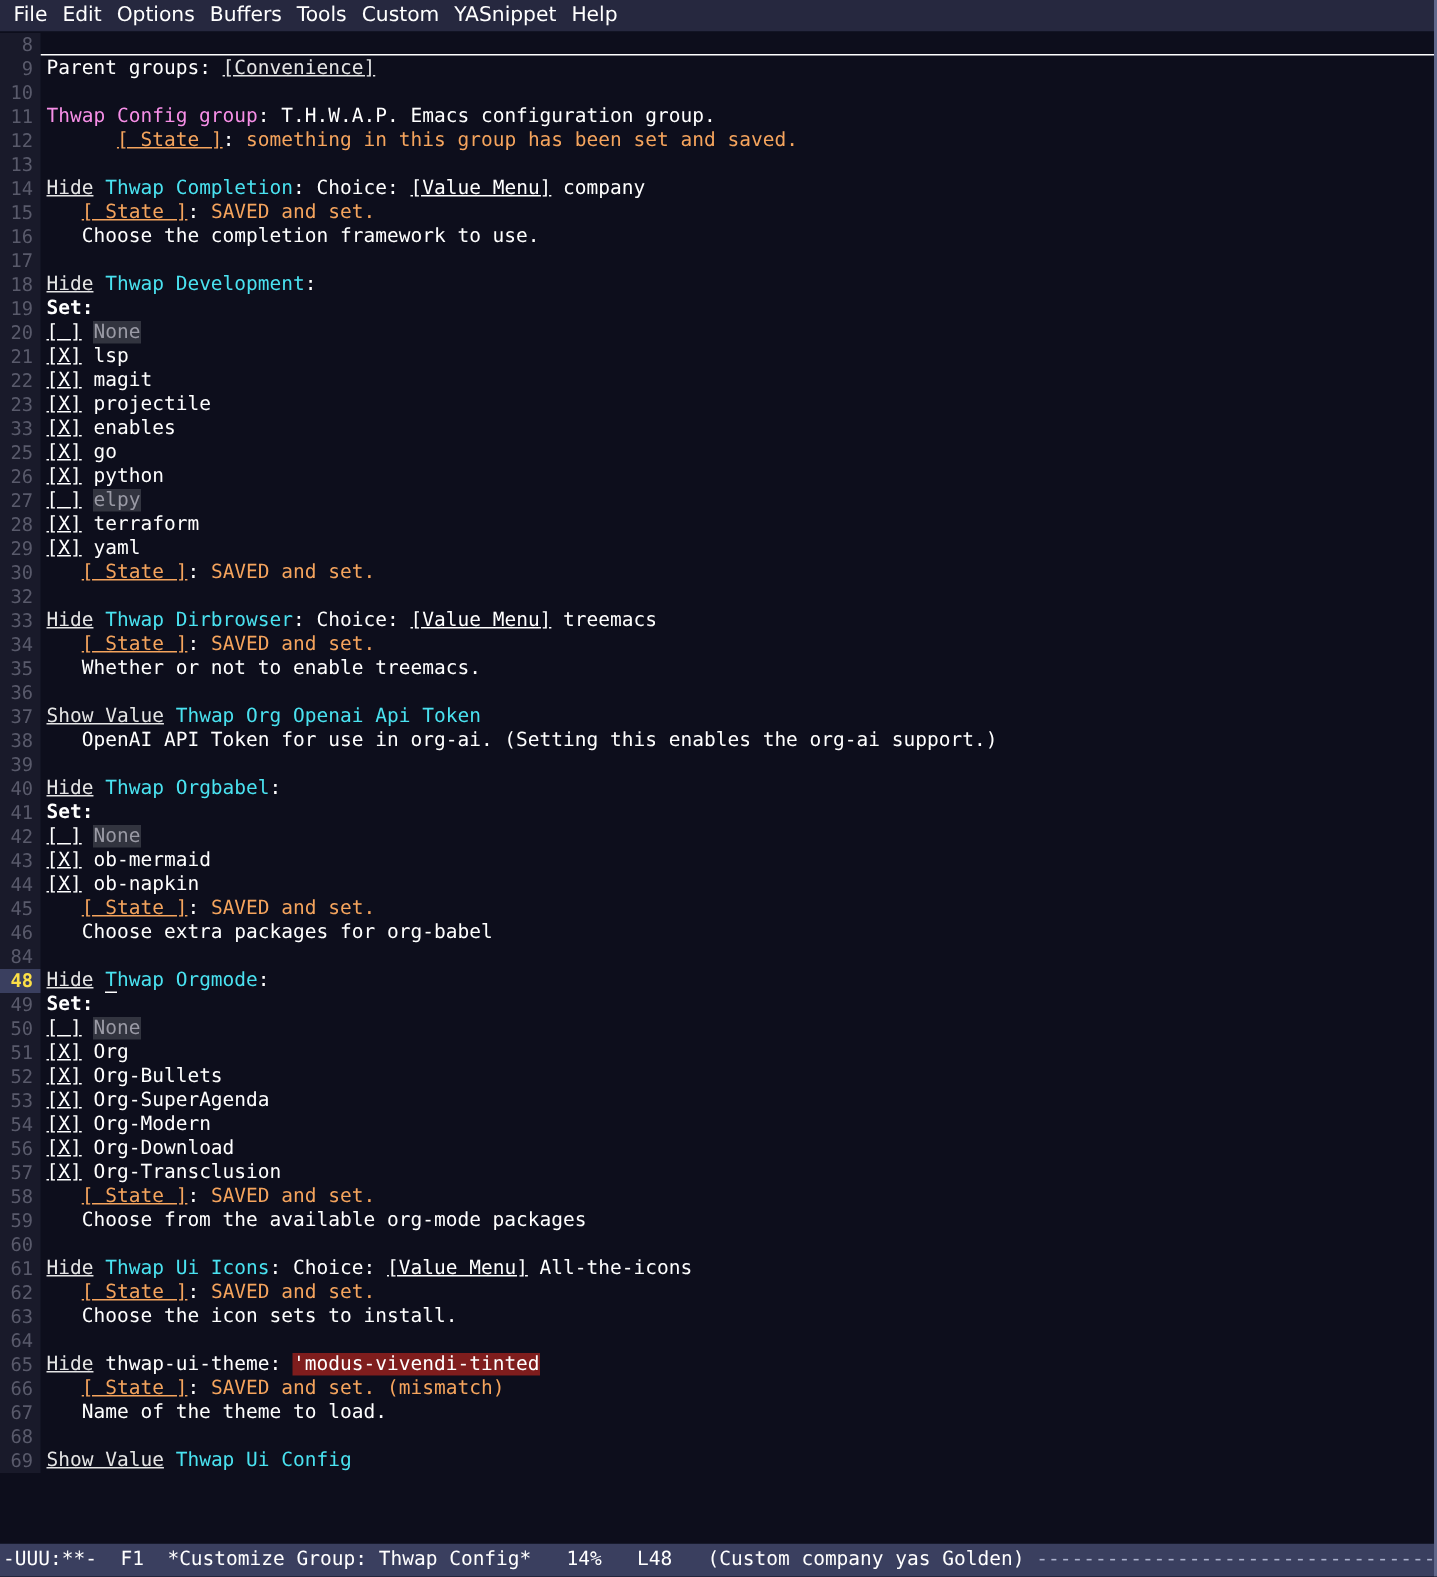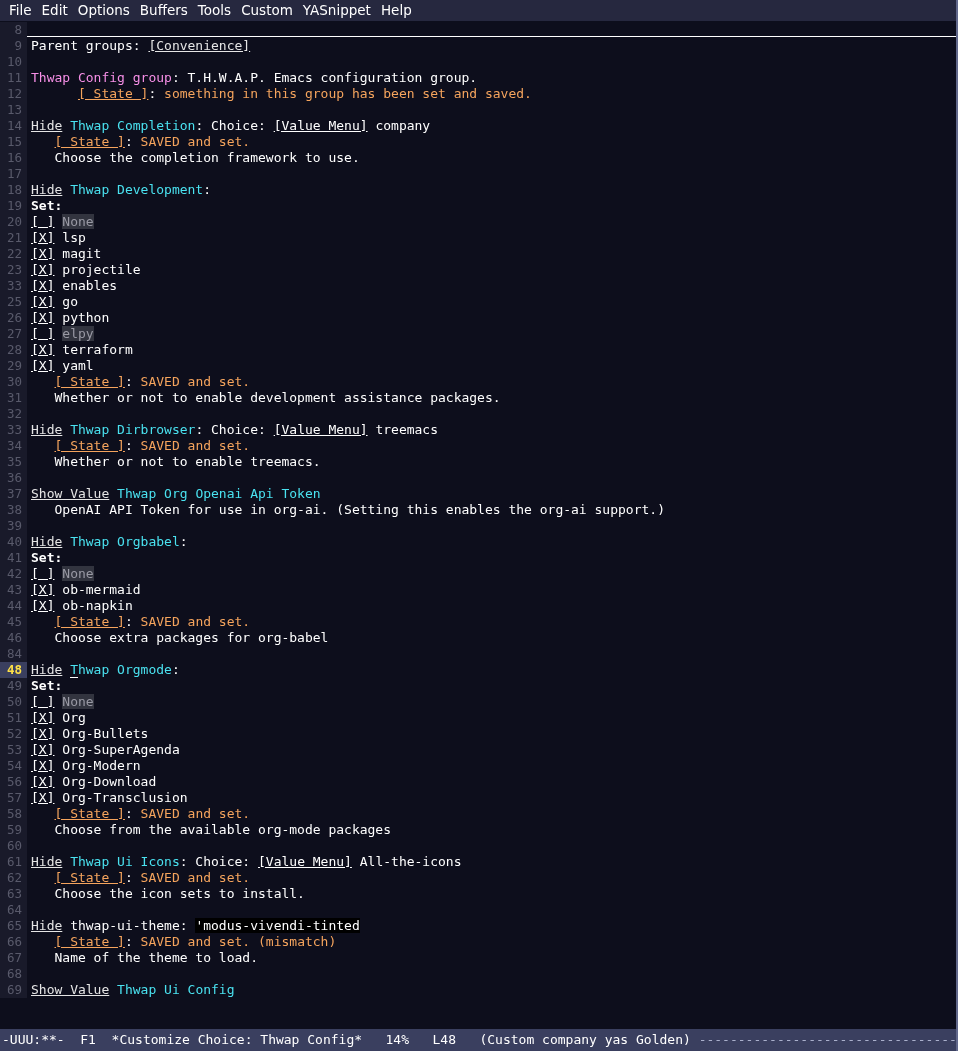--- a/index.html
+++ b/index.html
@@ -89,21 +89,21 @@
   
   .c-white   { color: #ffffff; }
   .c-teal    { color: #4ae2f0; }
   .c-pink    { color: #f78fe7; }
   .c-gold    { color: #f5a45d; }
   .c-link    { color: #e5e5e5; text-decoration: underline; }
   .c-grey    { color: #989898; }
 
   .ul      { text-decoration: underline; }
   .bold    { font-weight: bold; }
-  .hl      { background: #000000; }
+  .hl      { background: #7f1d1d; }
   .hl-dim  { background: #32343f; color: #9a9aa5; }
 
   
   .hrule {
     display: block;
     position: relative;
     height: 16px;
   }
   .hrule::after {
     content: "";
@@ -160,21 +160,20 @@
       <div class="line"><div class="lnum">21</div><div class="ltext"><span class="c-white ul">[X]</span><span class="c-white"> lsp</span></div></div>
       <div class="line"><div class="lnum">22</div><div class="ltext"><span class="c-white ul">[X]</span><span class="c-white"> magit</span></div></div>
       <div class="line"><div class="lnum">23</div><div class="ltext"><span class="c-white ul">[X]</span><span class="c-white"> projectile</span></div></div>
       <div class="line"><div class="lnum">33</div><div class="ltext"><span class="c-white ul">[X]</span><span class="c-white"> enables</span></div></div>
       <div class="line"><div class="lnum">25</div><div class="ltext"><span class="c-white ul">[X]</span><span class="c-white"> go</span></div></div>
       <div class="line"><div class="lnum">26</div><div class="ltext"><span class="c-white ul">[X]</span><span class="c-white"> python</span></div></div>
       <div class="line"><div class="lnum">27</div><div class="ltext"><span class="c-white ul">[ ]</span><span class="c-white"> </span><span class="c-grey hl-dim">elpy</span></div></div>
       <div class="line"><div class="lnum">28</div><div class="ltext"><span class="c-white ul">[X]</span><span class="c-white"> terraform</span></div></div>
       <div class="line"><div class="lnum">29</div><div class="ltext"><span class="c-white ul">[X]</span><span class="c-white"> yaml</span></div></div>
       <div class="line"><div class="lnum">30</div><div class="ltext"><span class="c-white">   </span><span class="c-gold ul">[ State ]</span><span class="c-white">: </span><span class="c-gold">SAVED and set.</span></div></div>
-      <div class="line"><div class="lnum">31</div><div class="ltext"><span class="c-white">   Whether or not to enable development assistance packages.</span></div></div>
       <div class="line"><div class="lnum">32</div><div class="ltext"></div></div>
       <div class="line"><div class="lnum">33</div><div class="ltext"><span class="c-link">Hide</span><span class="c-white"> </span><span class="c-teal">Thwap Dirbrowser</span><span class="c-white">: Choice: </span><span class="c-white ul">[Value Menu]</span><span class="c-white"> treemacs</span></div></div>
       <div class="line"><div class="lnum">34</div><div class="ltext"><span class="c-white">   </span><span class="c-gold ul">[ State ]</span><span class="c-white">: </span><span class="c-gold">SAVED and set.</span></div></div>
       <div class="line"><div class="lnum">35</div><div class="ltext"><span class="c-white">   Whether or not to enable treemacs.</span></div></div>
       <div class="line"><div class="lnum">36</div><div class="ltext"></div></div>
       <div class="line"><div class="lnum">37</div><div class="ltext"><span class="c-link">Show Value</span><span class="c-white"> </span><span class="c-teal">Thwap Org Openai Api Token</span></div></div>
       <div class="line"><div class="lnum">38</div><div class="ltext"><span class="c-white">   OpenAI API Token for use in org-ai. (Setting this enables the org-ai support.)</span></div></div>
       <div class="line"><div class="lnum">39</div><div class="ltext"></div></div>
       <div class="line"><div class="lnum">40</div><div class="ltext"><span class="c-link">Hide</span><span class="c-white"> </span><span class="c-teal">Thwap Orgbabel</span><span class="c-white">:</span></div></div>
       <div class="line"><div class="lnum">41</div><div class="ltext"><span class="c-white bold">Set:</span></div></div>
@@ -200,15 +199,15 @@
       <div class="line"><div class="lnum">62</div><div class="ltext"><span class="c-white">   </span><span class="c-gold ul">[ State ]</span><span class="c-white">: </span><span class="c-gold">SAVED and set.</span></div></div>
       <div class="line"><div class="lnum">63</div><div class="ltext"><span class="c-white">   Choose the icon sets to install.</span></div></div>
       <div class="line"><div class="lnum">64</div><div class="ltext"></div></div>
       <div class="line"><div class="lnum">65</div><div class="ltext"><span class="c-link">Hide</span><span class="c-white"> </span><span class="c-white">thwap-ui-theme</span><span class="c-white">: </span><span class="c-white hl">'modus-vivendi-tinted</span></div></div>
       <div class="line"><div class="lnum">66</div><div class="ltext"><span class="c-white">   </span><span class="c-gold ul">[ State ]</span><span class="c-white">: </span><span class="c-gold">SAVED and set. (mismatch)</span></div></div>
       <div class="line"><div class="lnum">67</div><div class="ltext"><span class="c-white">   Name of the theme to load.</span></div></div>
       <div class="line"><div class="lnum">68</div><div class="ltext"></div></div>
       <div class="line"><div class="lnum">69</div><div class="ltext"><span class="c-link">Show Value</span><span class="c-white"> </span><span class="c-teal">Thwap Ui Config</span></div></div>
     </div>
 
-  <div id="modeline"><span>-UUU:**-</span><span>  </span><span>F1</span><span>  </span><span>*Customize Choice: Thwap Config*</span><span>   </span><span>14%</span><span>   </span><span>L48</span><span>   </span><span>(Custom company yas Golden)</span><span> </span><span class="dashes">-------------------------------------------------------</span></div>
+  <div id="modeline"><span>-UUU:**-</span><span>  </span><span>F1</span><span>  </span><span>*Customize Group: Thwap Config*</span><span>   </span><span>14%</span><span>   </span><span>L48</span><span>   </span><span>(Custom company yas Golden)</span><span> </span><span class="dashes">-------------------------------------------------------</span></div>
 
 </div>
 
 </body></html>

